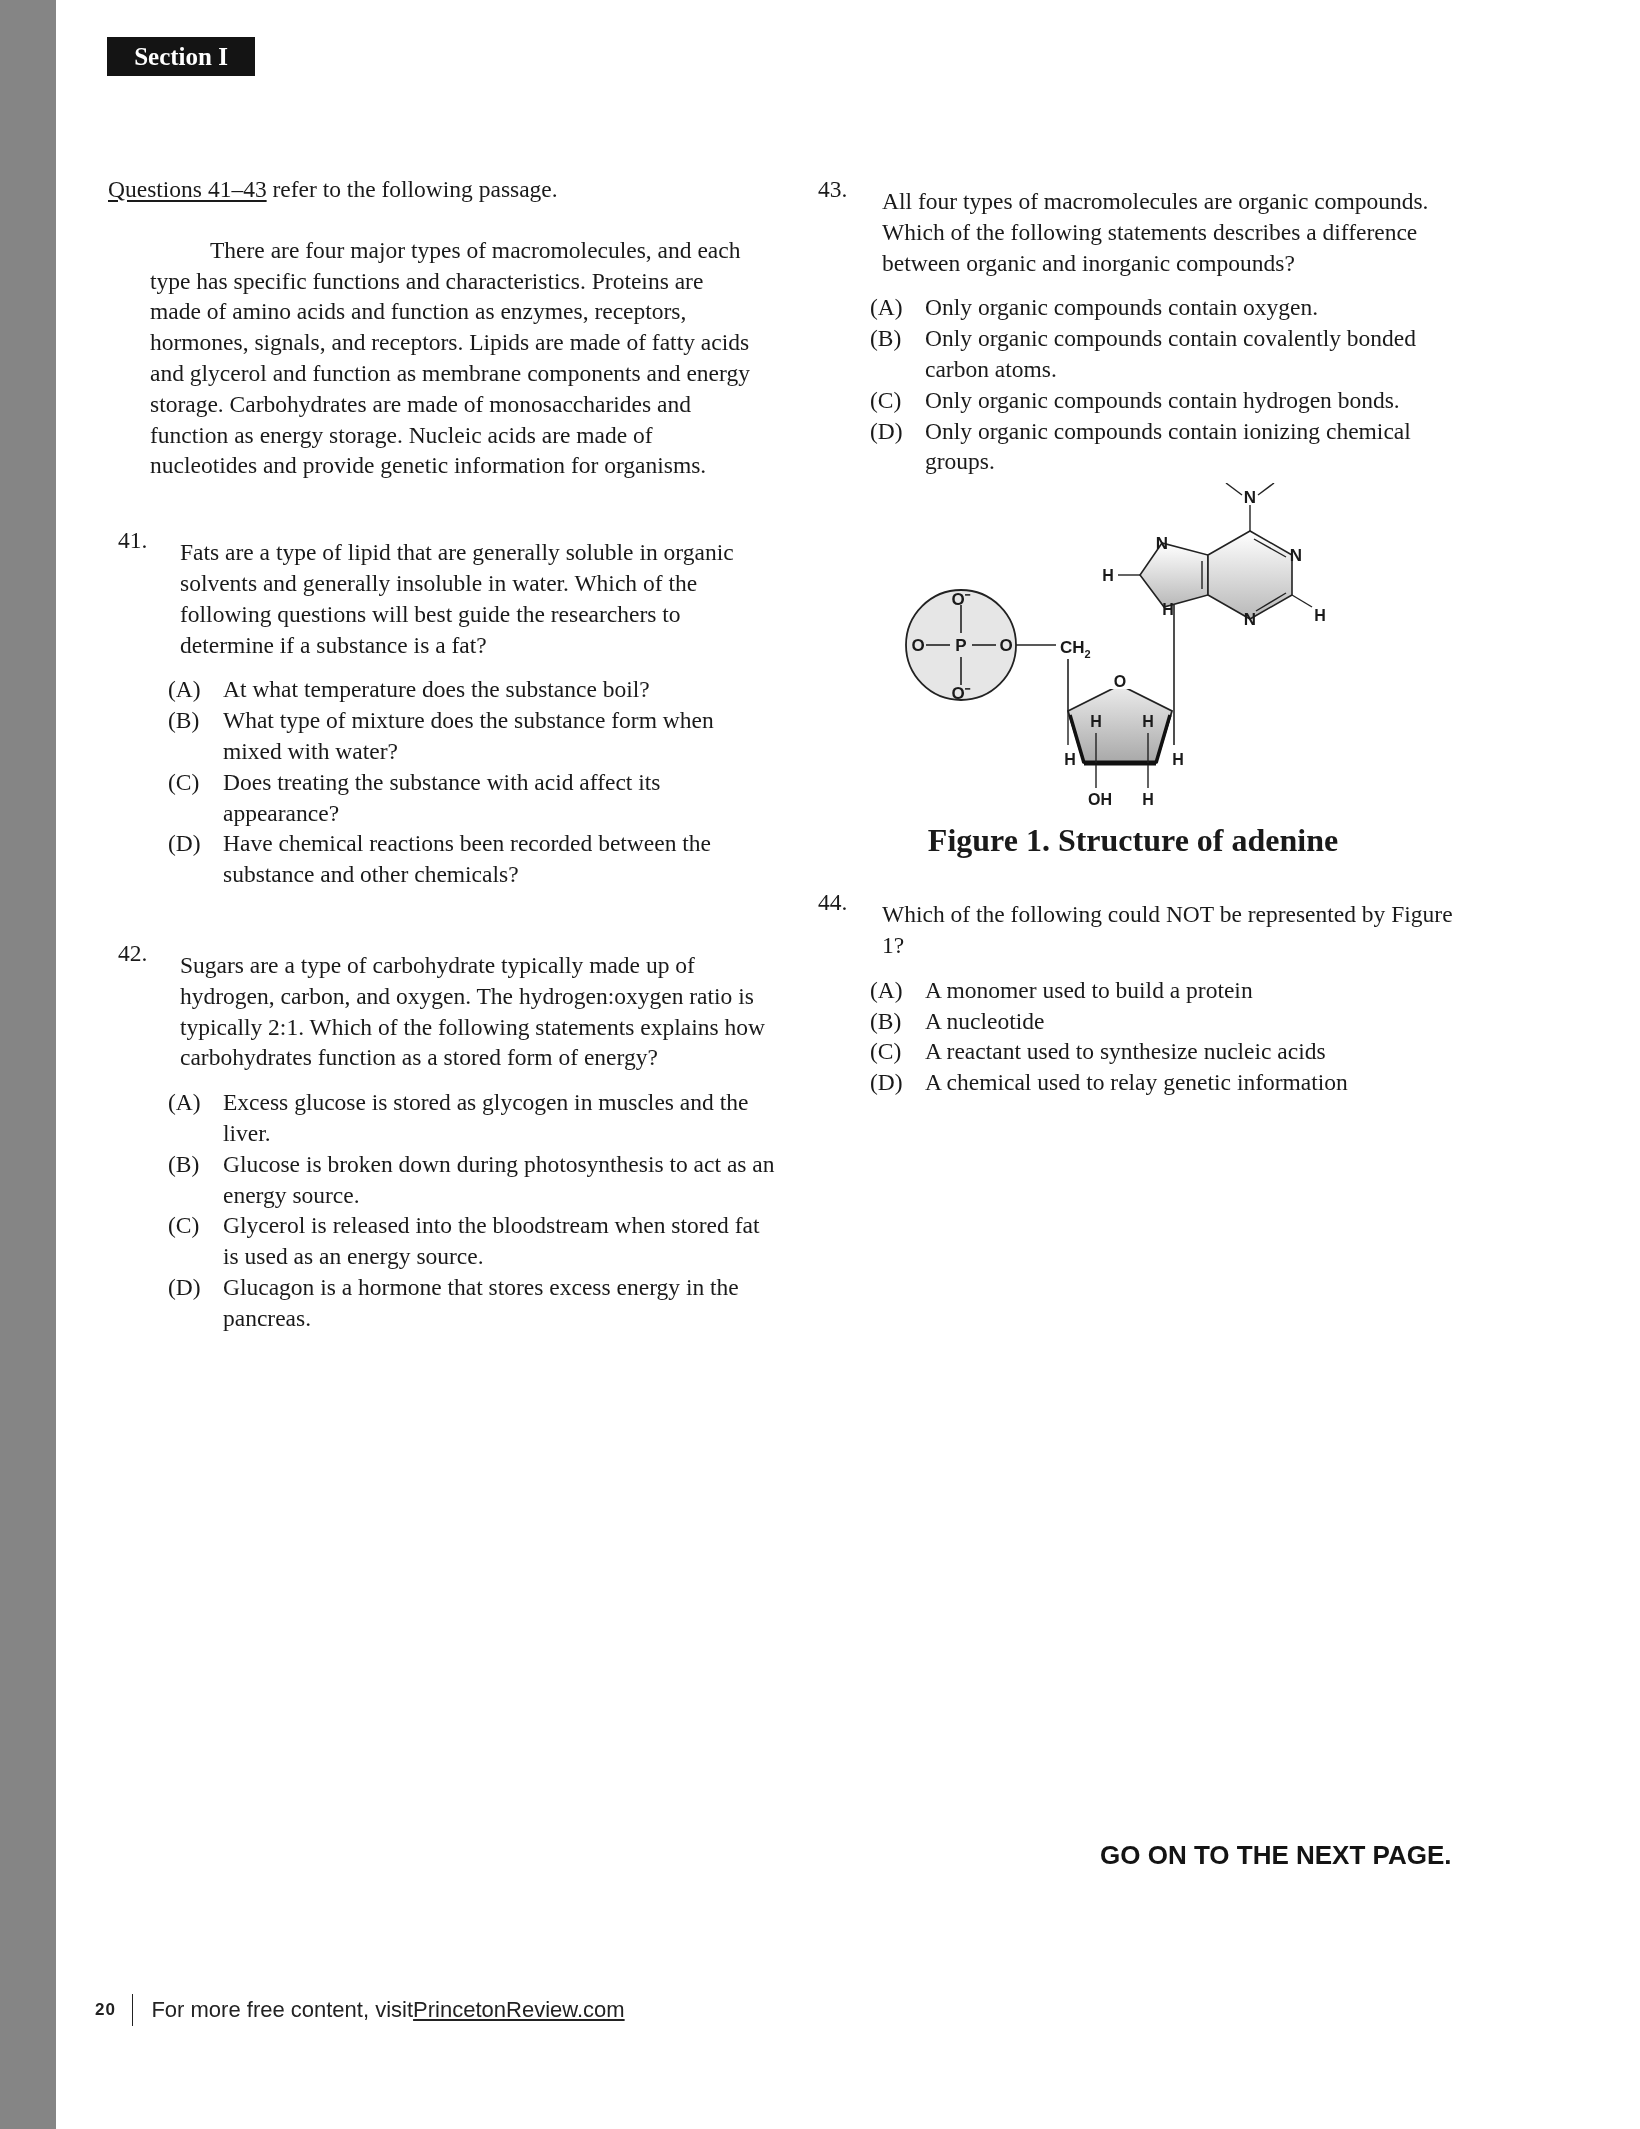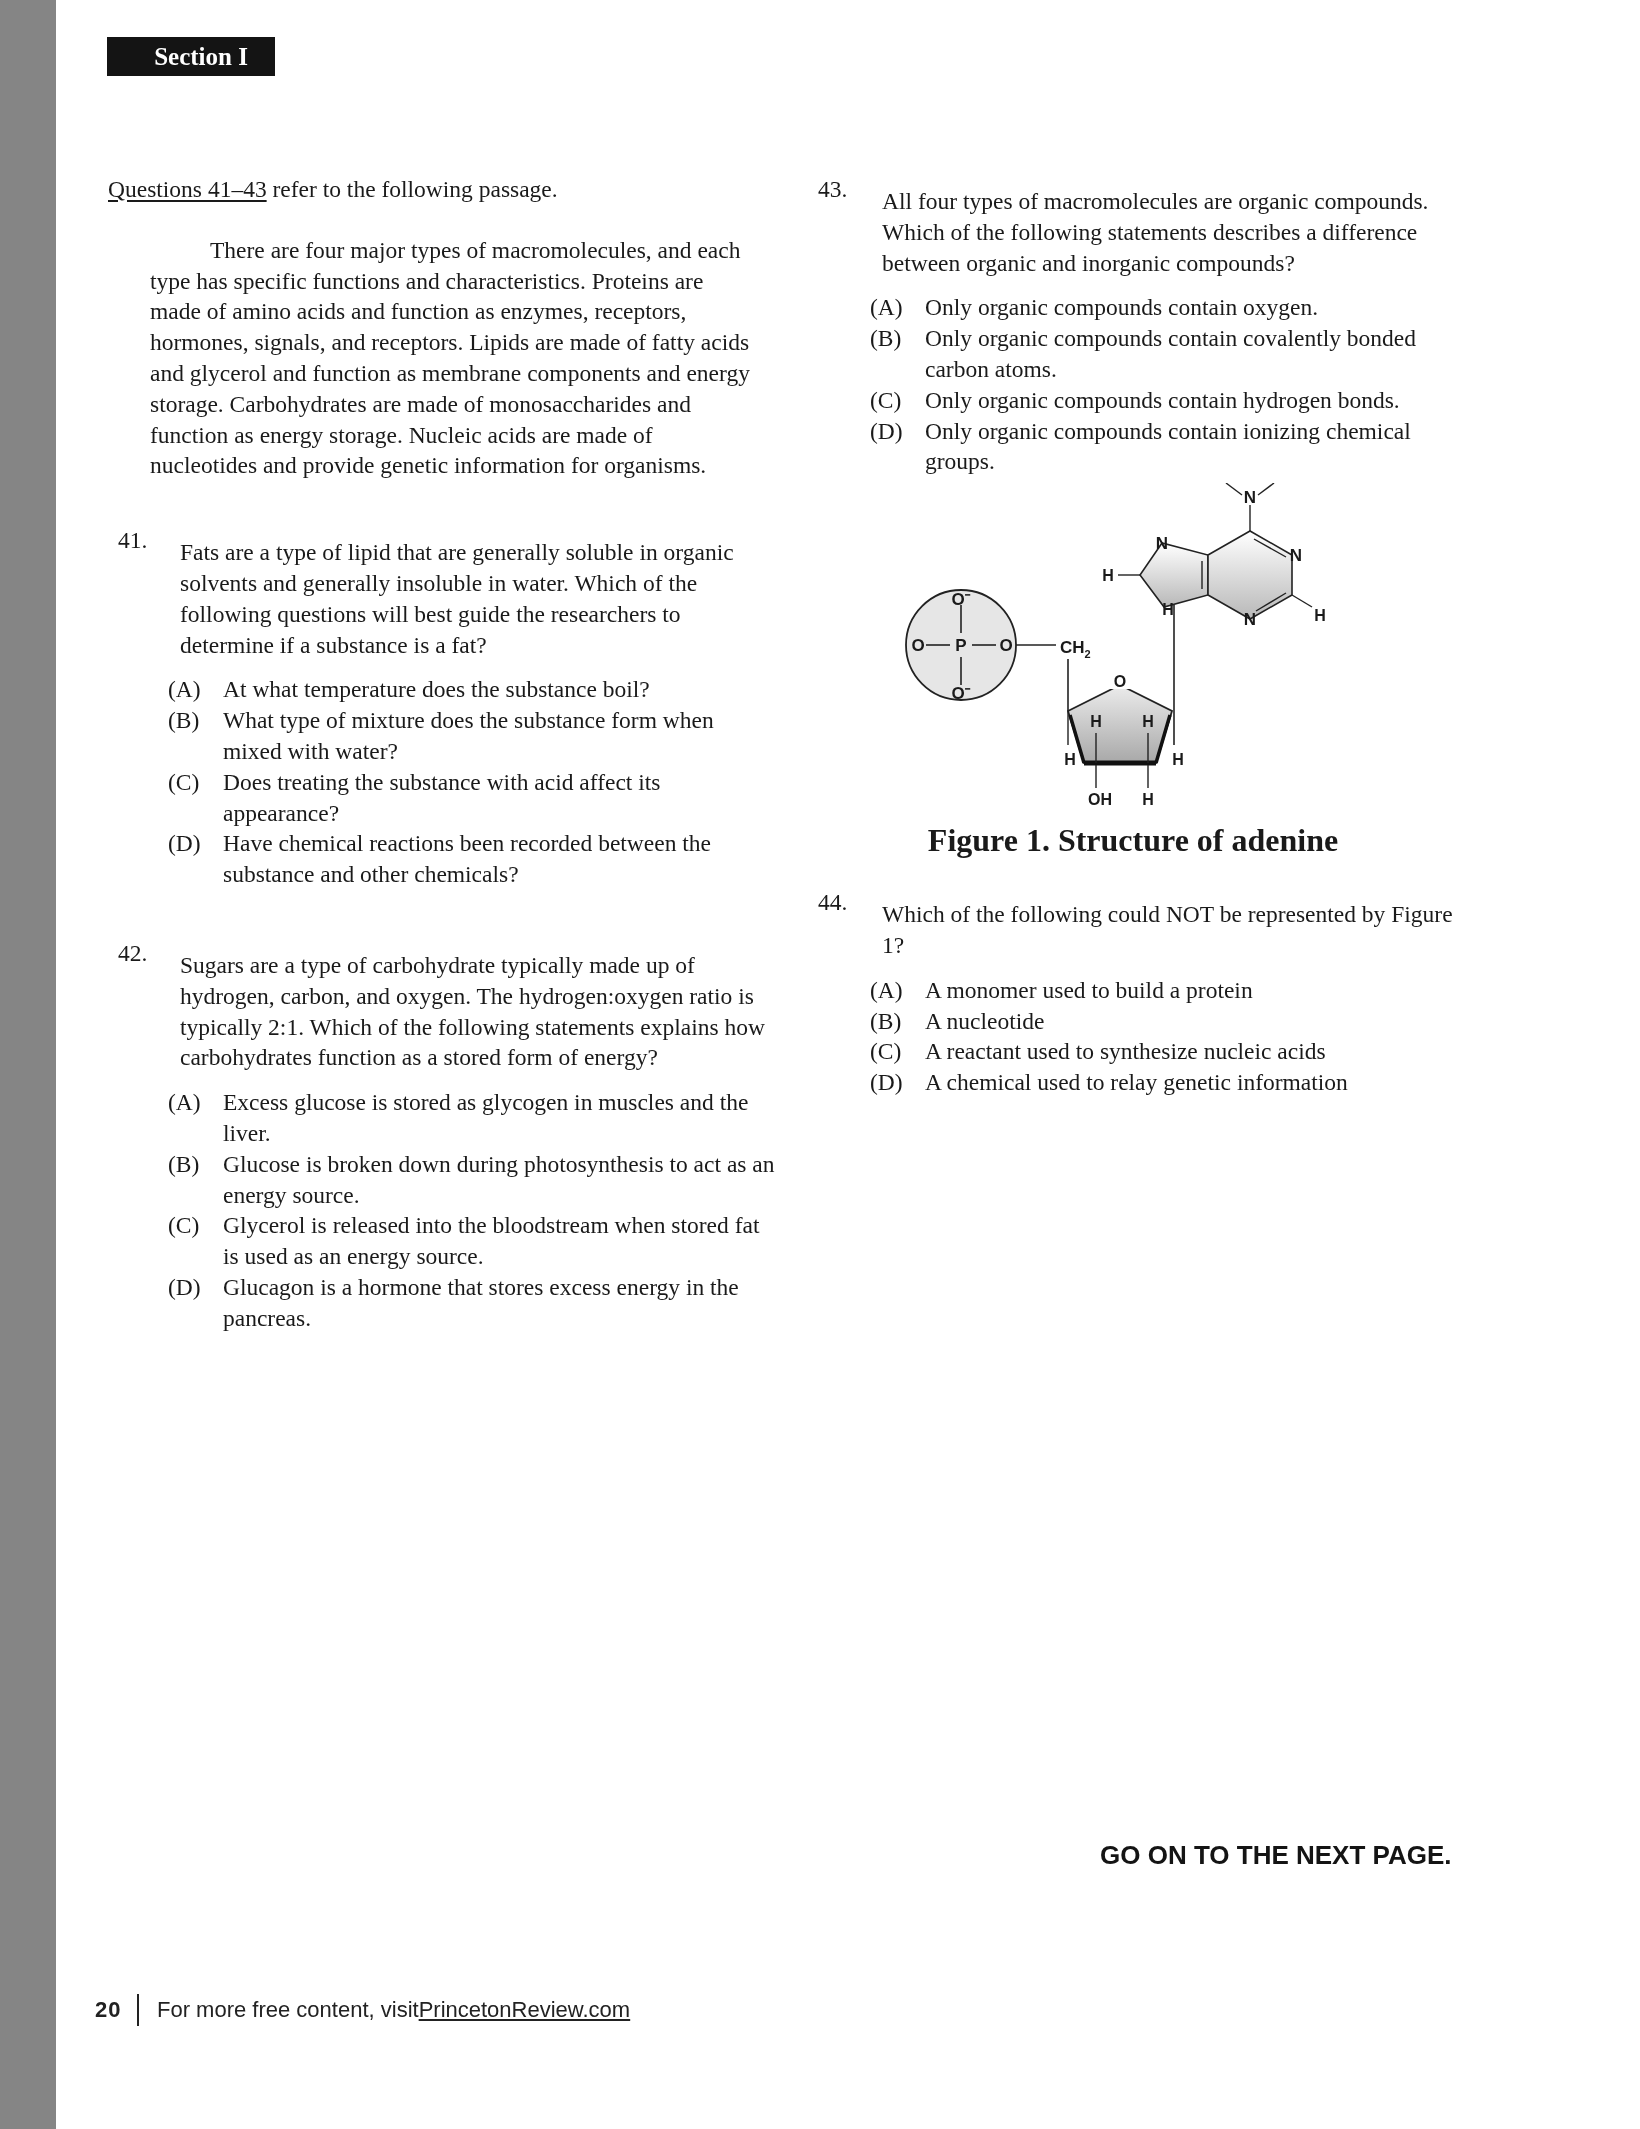--- a/index.html
+++ b/index.html
@@ -1,20 +1,20 @@
 <!DOCTYPE html>
 <html><head>
 <meta charset="utf-8">
 <style>
   html, body { margin:0; padding:0; }
   body { width:1640px; height:2129px; position:relative; background:#ffffff; overflow:hidden;
          font-family:"Liberation Serif", serif; color:#1a1a1a; }
   .gutter { position:absolute; left:0; top:0; width:56px; height:2129px; background:#858585; }
   .section-tag { position:absolute; left:107px; top:37px; width:148px; height:39px; background:#141414;
-                 color:#fff; font-weight:bold; font-size:25px; line-height:39px; text-align:center;padding-left:20px; }
+                 color:#fff; font-weight:bold; font-size:25px; line-height:39px; text-align:center; }
   .col { position:absolute; font-size:23.5px; line-height:30.8px; }
   .col-left { left:108px; top:174px; width:670px; }
   .col-right { left:818px; top:174px; width:650px; }
   .intro u { text-decoration:underline; text-underline-offset:3px; }
   .passage { margin:30px 0 0 24px; width:640px; }
   .passage p { margin:18px; text-indent:60px; }
   .q { margin-top:40px; display:flex; }
   .q:first-child { margin-top:0; }
   .qnum { width:60px; flex:none; padding-left:10px; box-sizing:border-box; }
   .qbody { flex:1; }
@@ -23,21 +23,21 @@
   .choices { margin-top:14px; }
   .choice { display:flex; }
   .choice .lab { width:55px; flex:none; }
   .choice .txt { flex:1; }
   .figure { position:relative; margin:6px 0 0 0; height:330px; }
   .fig-caption { text-align:center; font-weight:bold; font-size:32px; margin-top:4px; margin-left:-20px;}
   .goon { position:absolute; left:1100px; top:1840px; font-family:"Liberation Sans", sans-serif;
           font-weight:bold; font-size:26px; color:#141414; }
   .footer { position:absolute; left:95px; top:1994px; font-family:"Liberation Sans", sans-serif;
             font-size:22px; color:#222; display:flex; align-items:center; }
-  .pagenum { font-weight:bold; font-size:22px; letter-spacing:1px; }
+  .pagenum { font-weight:bold; font-size:17px; letter-spacing:1px; }
   .fdiv { width:1.5px; height:32px; background:#222; margin:0 18px 0 16px; }
   .flink { text-decoration:underline; }
   svg text { font-family:"Liberation Sans", sans-serif; font-weight:bold; fill:#1a1a1a; }
 </style>
 </head>
 <body>
 
 <div class="gutter"></div>
 
 <div class="section-tag">Section I</div>

